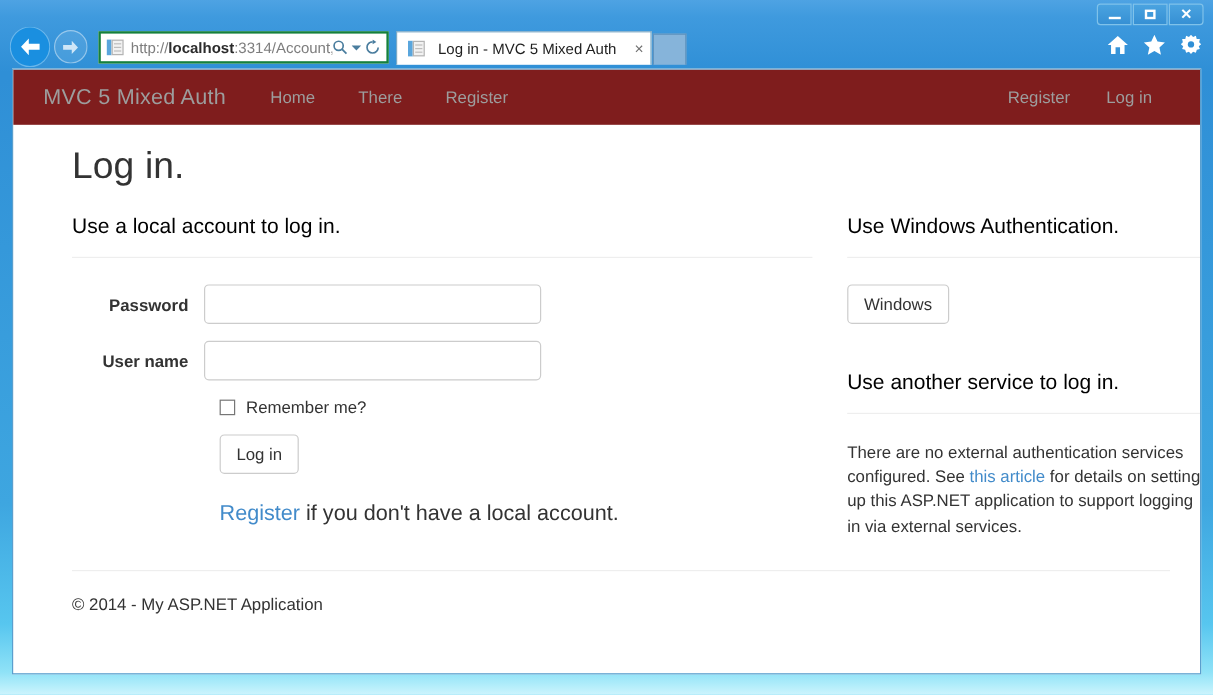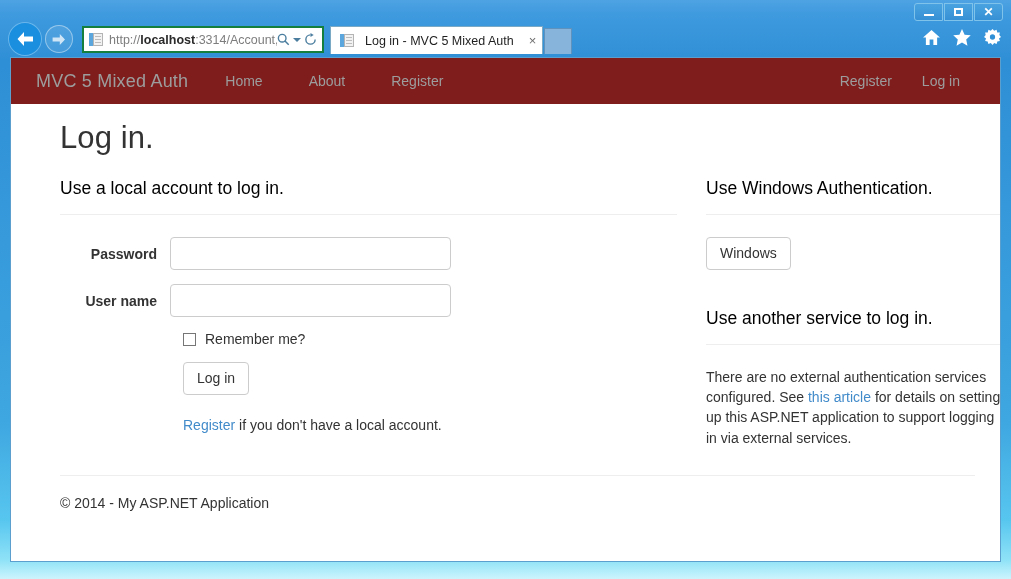--- a/index.html
+++ b/index.html
@@ -130,21 +130,21 @@
   
   #site-navbar {
     height: 46px; background: #7f1d1d;
     display: flex; align-items: center;
     padding: 0 25px;
   }
   #brand {
     color: #9d9d9d; font-size: 18px; letter-spacing: .2px;
     margin-right: 22px; white-space: nowrap;
   }
-  #nav-left { display: flex; gap: 16px; }
+  #nav-left { display: flex; gap: 6px; }
   #nav-right { margin-left: auto; display: flex; gap: 0px; }
   .nav-link {
     color: #9d9d9d; font-size: 14px; padding: 0 15px; white-space: nowrap;
   }
 
   
   #page-body { padding: 16px 25px 0 25px; position: relative; margin-left: 24px; }
   #page-title {
     font-size: 31px; color: #333333; font-weight: normal;
     letter-spacing: .1px; margin-bottom: 22px;
@@ -179,21 +179,21 @@
   #remember-checkbox {
     width: 13px; height: 13px; border: 1px solid #767676; background: #fff;
     display:inline-block;
   }
   #remember-label { font-size: 14px; color: #333333; }
   .btn-default {
     border: 1px solid #cccccc; border-radius: 4px; background: #ffffff;
     padding: 7px 13px; font-size: 14px; color: #333333;
     font-family: "Liberation Sans", sans-serif; line-height: 1.2;
   }
-  #register-line { margin-top: 22px; font-size: 14px; color: #333333; }
+  #register-line { margin-top: 22px; font-size: 18px; color: #333333; }
   a.link { color: #428bca; text-decoration: none; }
 
   #ext-paragraph {
     font-size: 14px; color: #333333; line-height: 1.45; margin-top: 18px;
   }
   #ext-col h4.second { margin-top: 38px; }
 
   #footer-rule { border: none; border-top: 1px solid #eeeeee; margin: 27px 25px 0 25px; }
   #footer-text { padding: 19px 25px 0 25px; font-size: 14px; color: #333333; }
 </style>
@@ -282,21 +282,21 @@
       </svg>
     </div>
   </div>
 
   <div id="viewport">
 
     <div id="site-navbar">
       <span id="brand">MVC 5 Mixed Auth</span>
       <div id="nav-left">
         <span class="nav-link">Home</span>
-        <span class="nav-link">About</span>
+        <span class="nav-link">There</span>
         <span class="nav-link">Register</span>
       </div>
       <div id="nav-right">
         <span class="nav-link">Register</span>
         <span class="nav-link">Log in</span>
       </div>
     </div>
 
     <div id="page-body">
       <h1 id="page-title">Log in.</h1>

